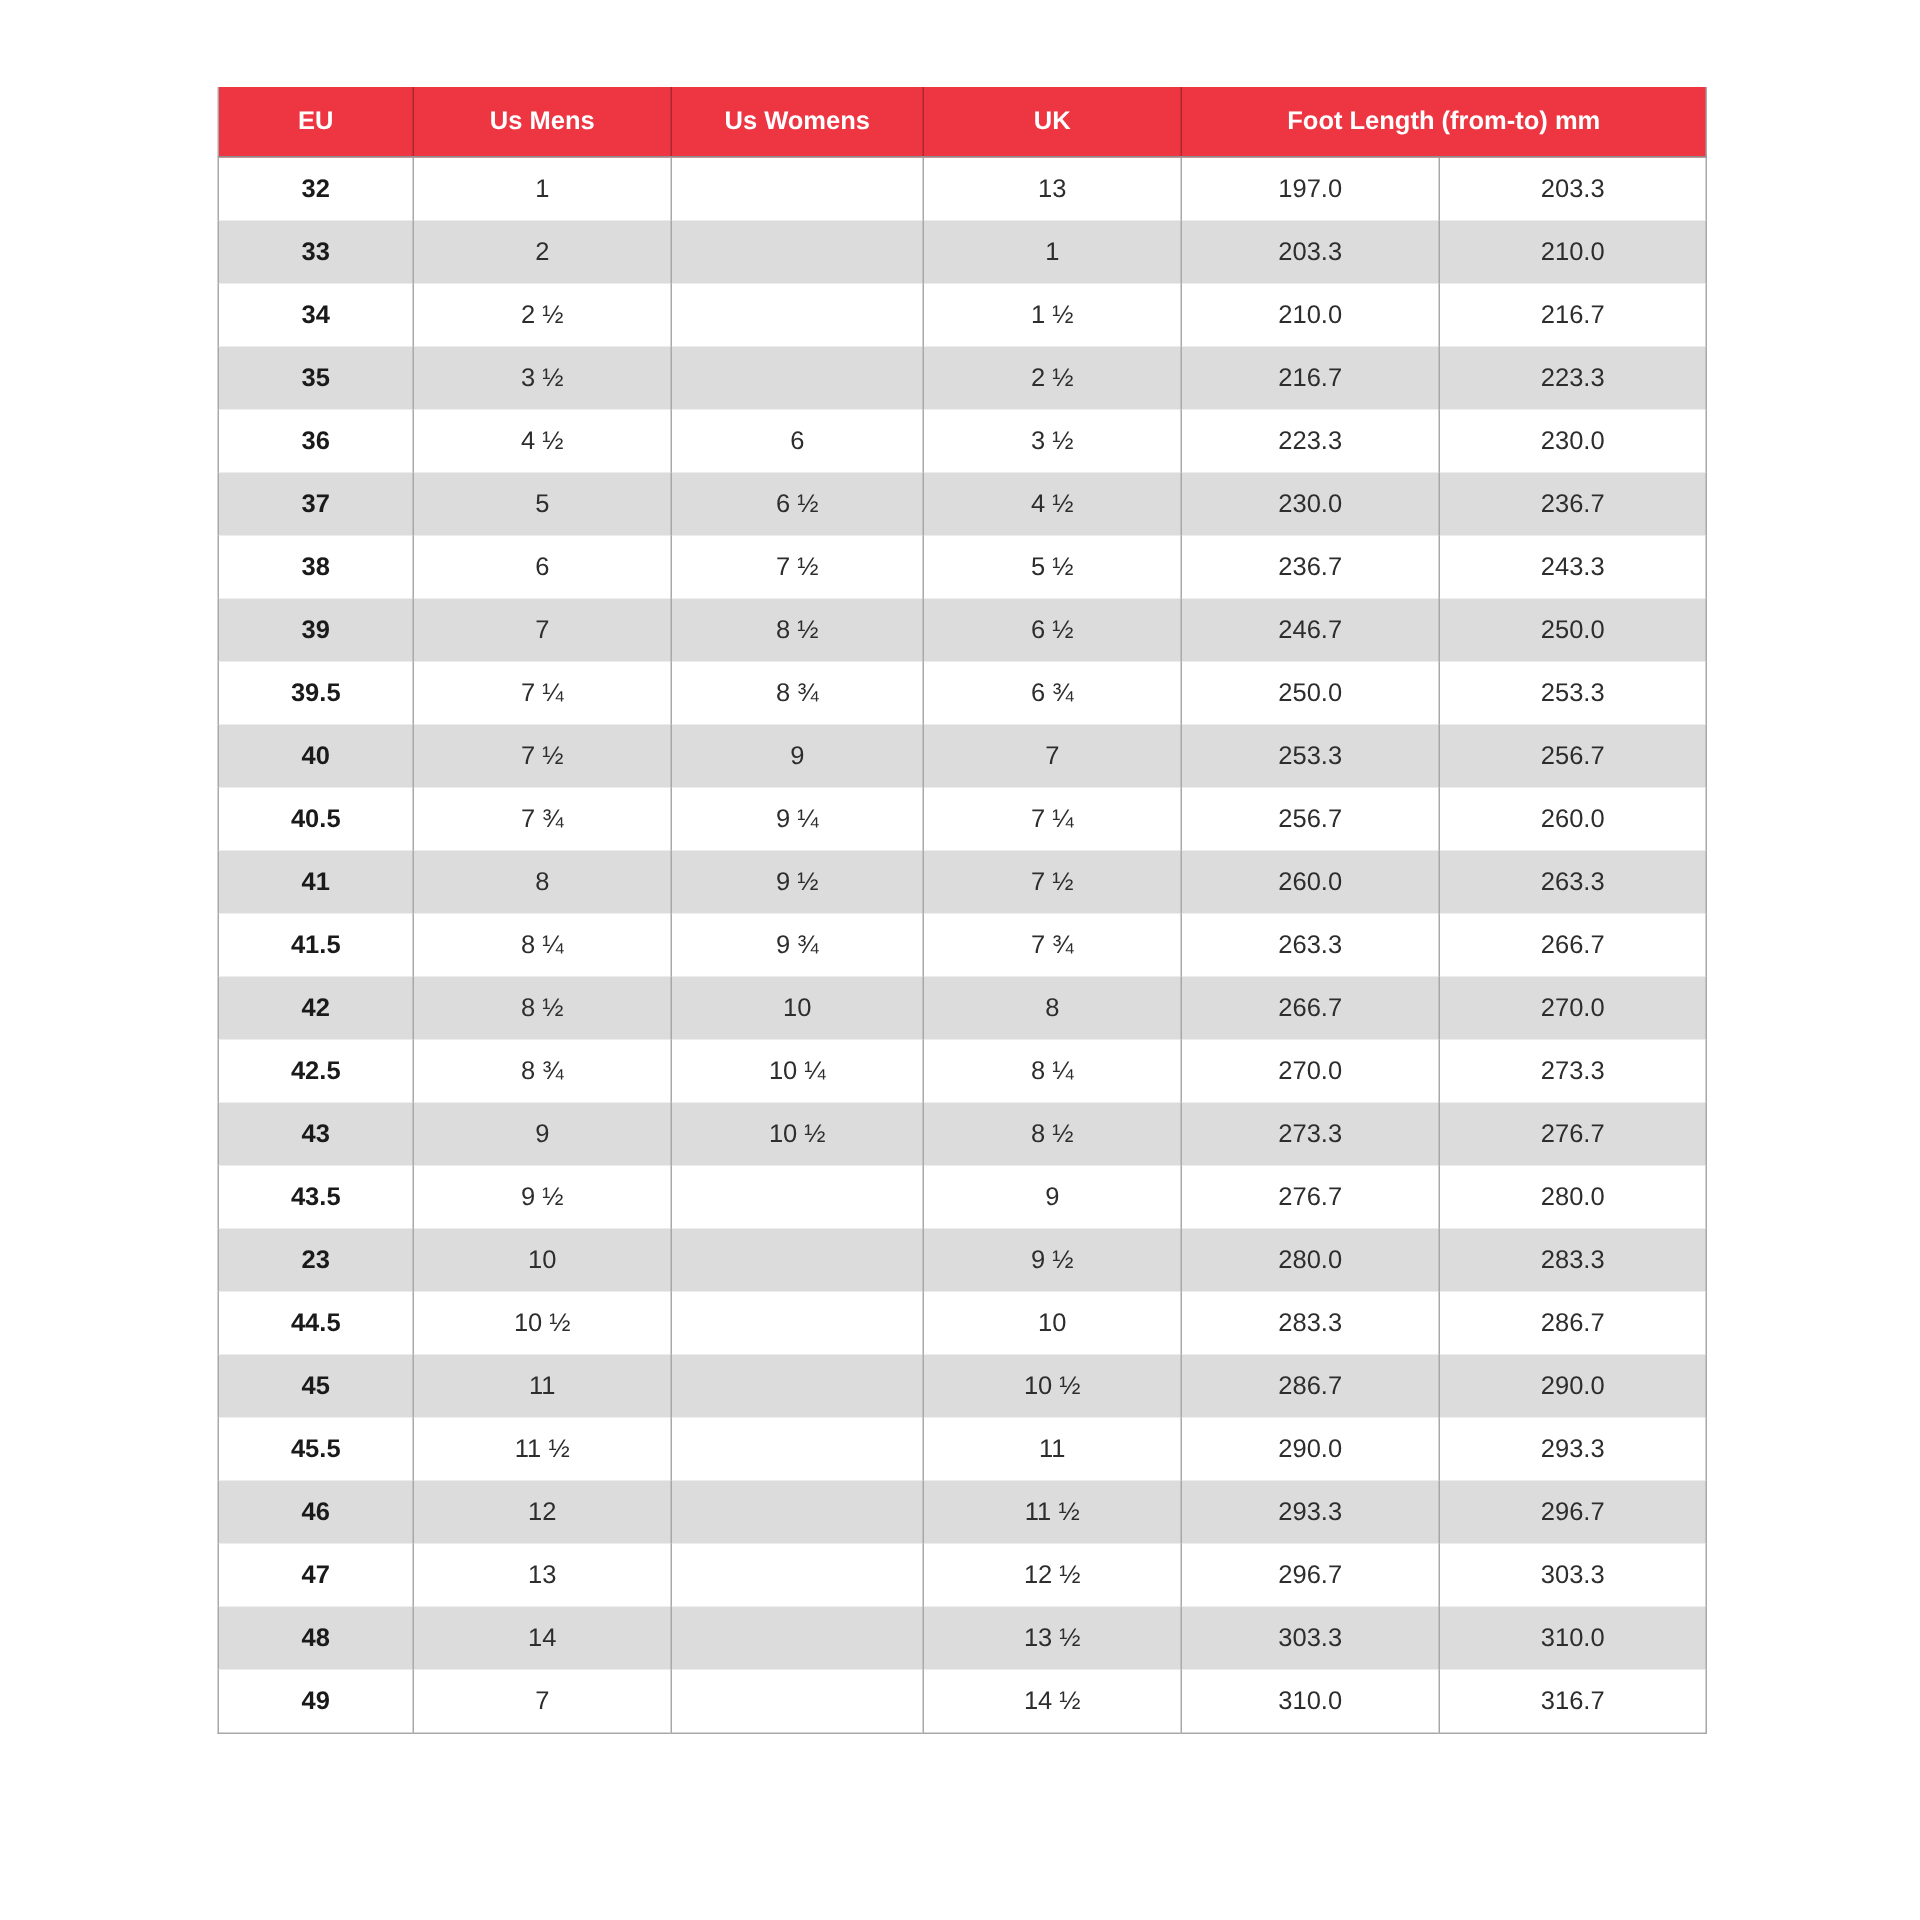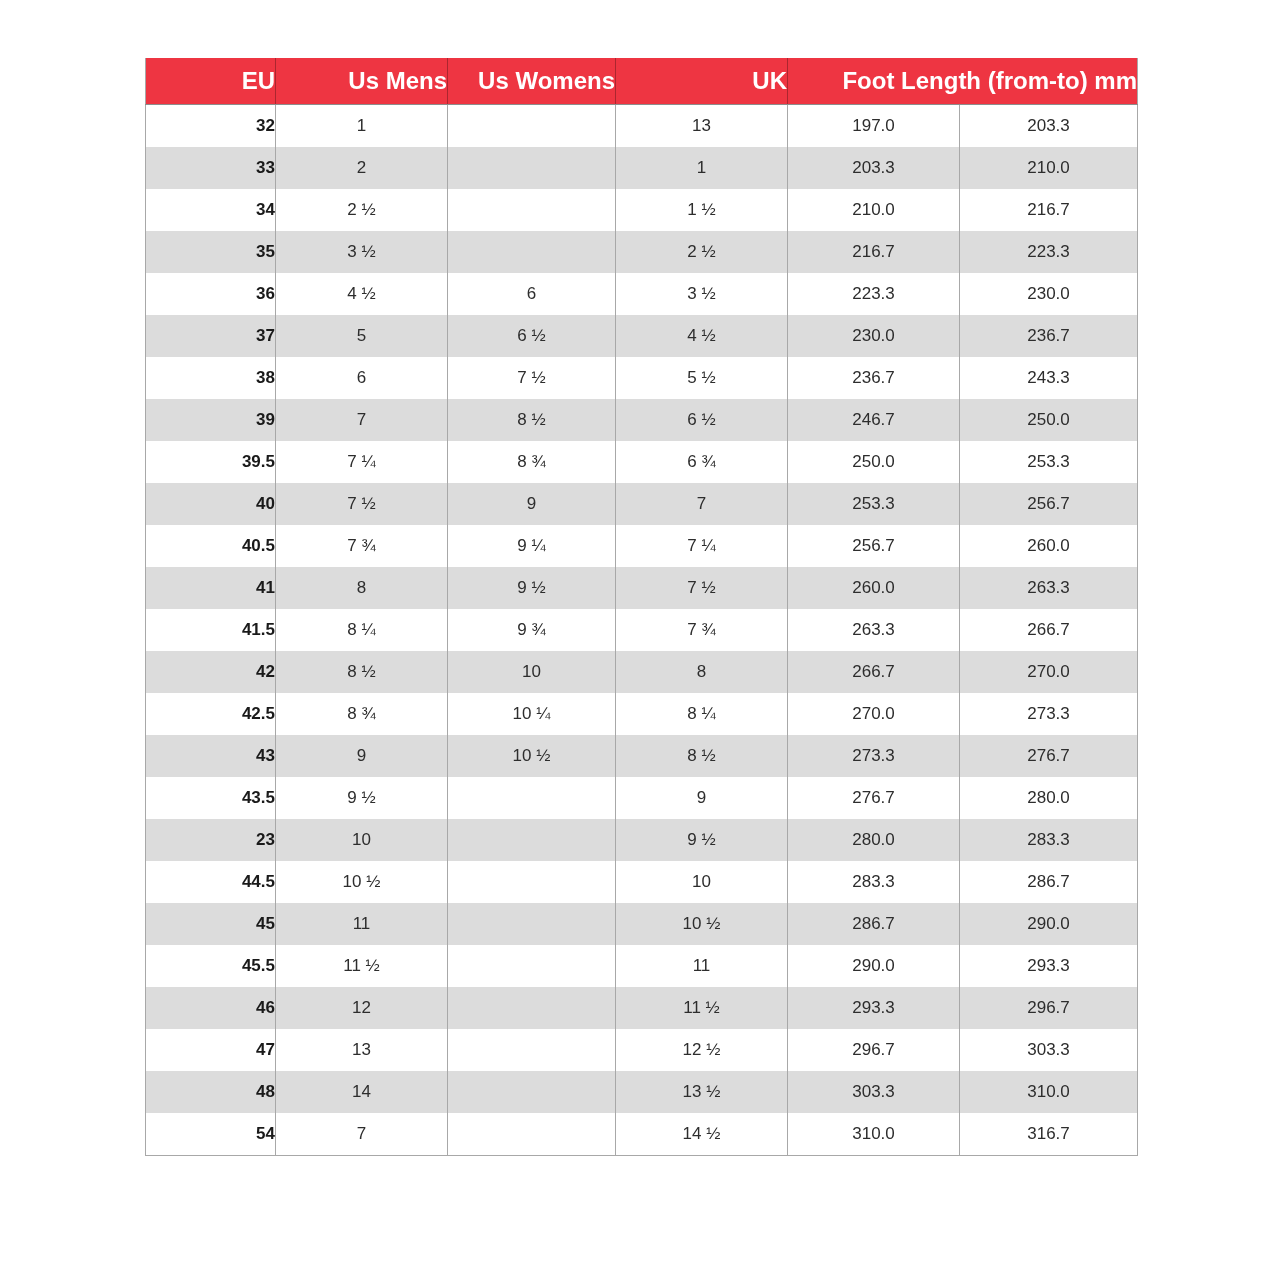--- a/index.html
+++ b/index.html
@@ -25,23 +25,23 @@
     border-collapse: collapse;
     table-layout: fixed;
     border-left: 1px solid var(--border, #a8a8a8);
     border-right: 1px solid var(--border, #a8a8a8);
     border-bottom: 1px solid var(--border, #a8a8a8);
   }
   table.size-table thead th {
     background: var(--header-bg, #ee3542);
     color: var(--header-text, #ffffff);
     font-weight: bold;
-    font-size: 24px;
+    font-size: 17px;
     height: 46px;
-    text-align: right;
+    text-align: center;
     vertical-align: middle;
     border-bottom: 1px solid #8d8d8d;
     border-right: 1px solid rgba(0,0,0,0.28);
     padding: 0;
   }
   table.size-table thead th:last-child {
     border-right: none;
   }
   table.size-table tbody td {
     height: 42px;
@@ -55,21 +55,20 @@
   }
   table.size-table tbody td:last-child {
     border-right: none;
   }
   table.size-table tbody tr:nth-child(even) td {
     background: var(--stripe, #dcdcdc);
   }
   table.size-table tbody td.eu-cell {
     font-weight: bold;
     color: #1a1a1a;
-    text-align: right;
   }
 </style>
 </head>
 <body>
 
 <div class="page">
   <table class="size-table">
     <colgroup>
       <col style="width:130px">
       <col style="width:172px">
@@ -274,21 +273,21 @@
         </tr>
         <tr>
           <td class="eu-cell">48</td>
           <td>14</td>
           <td></td>
           <td>13 ½</td>
           <td>303.3</td>
           <td>310.0</td>
         </tr>
         <tr>
-          <td class="eu-cell">54</td>
+          <td class="eu-cell">49</td>
           <td>7</td>
           <td></td>
           <td>14 ½</td>
           <td>310.0</td>
           <td>316.7</td>
         </tr>
       </tbody>
   </table>
 </div>
 

